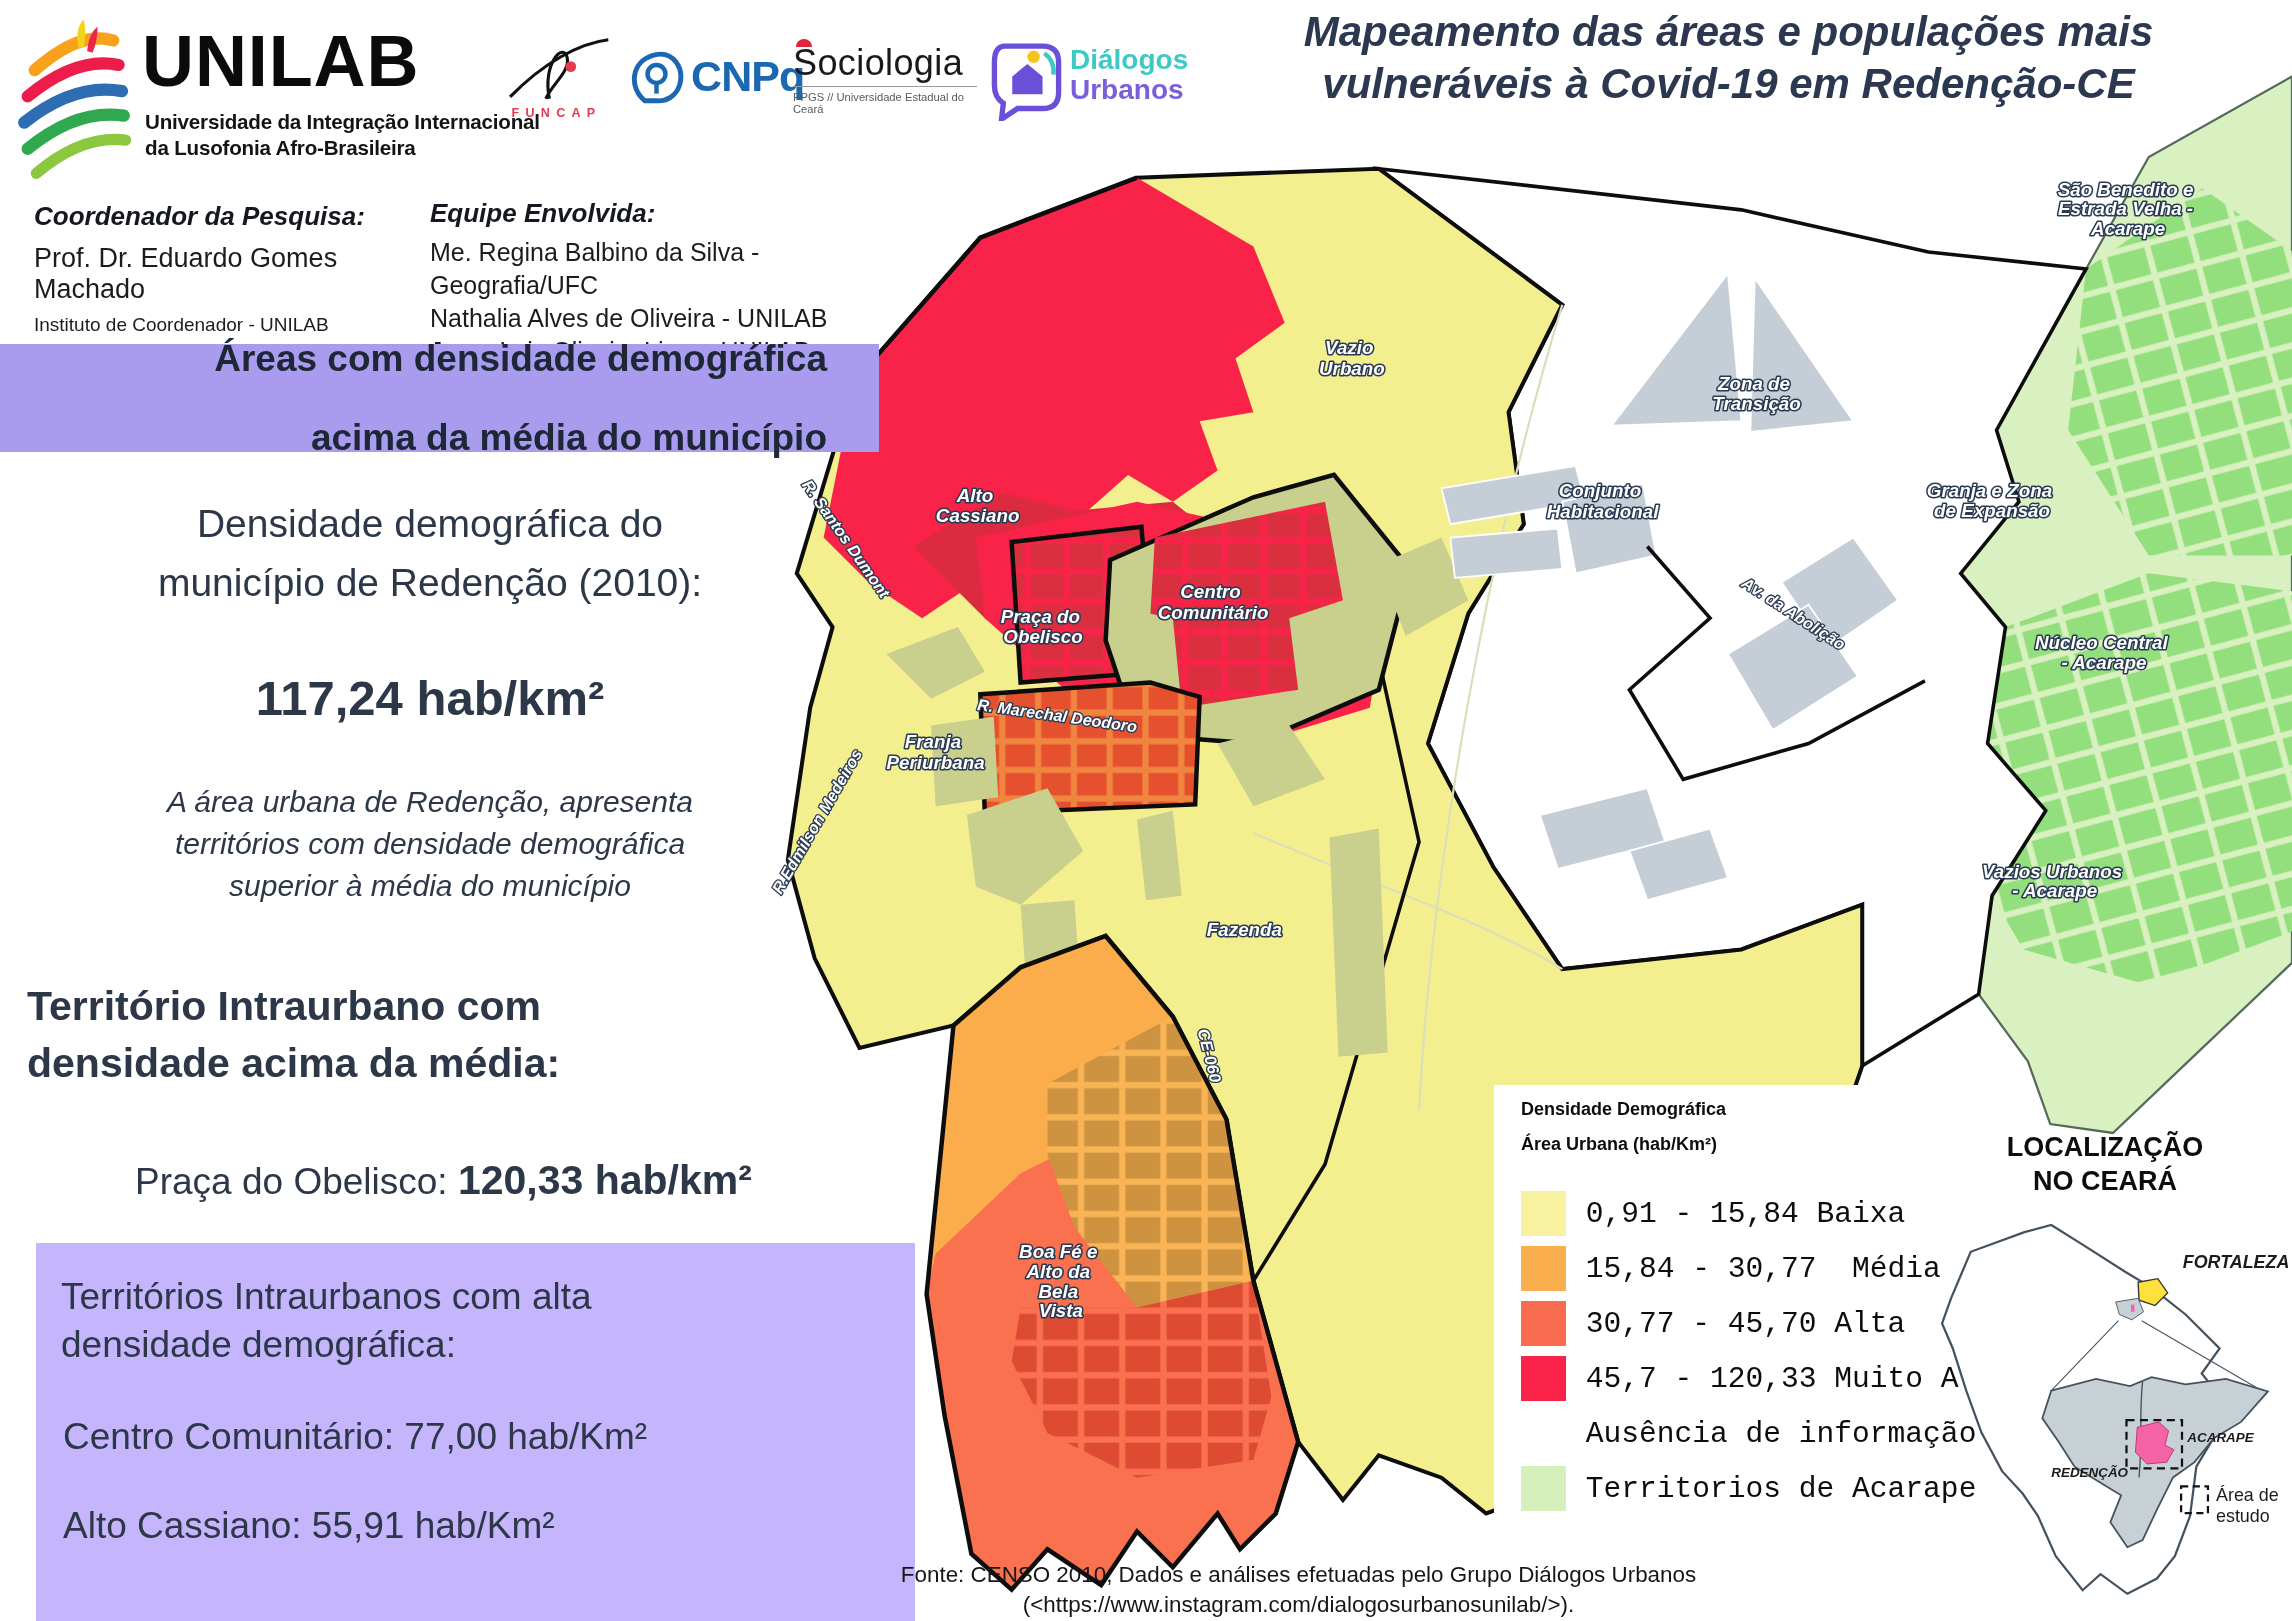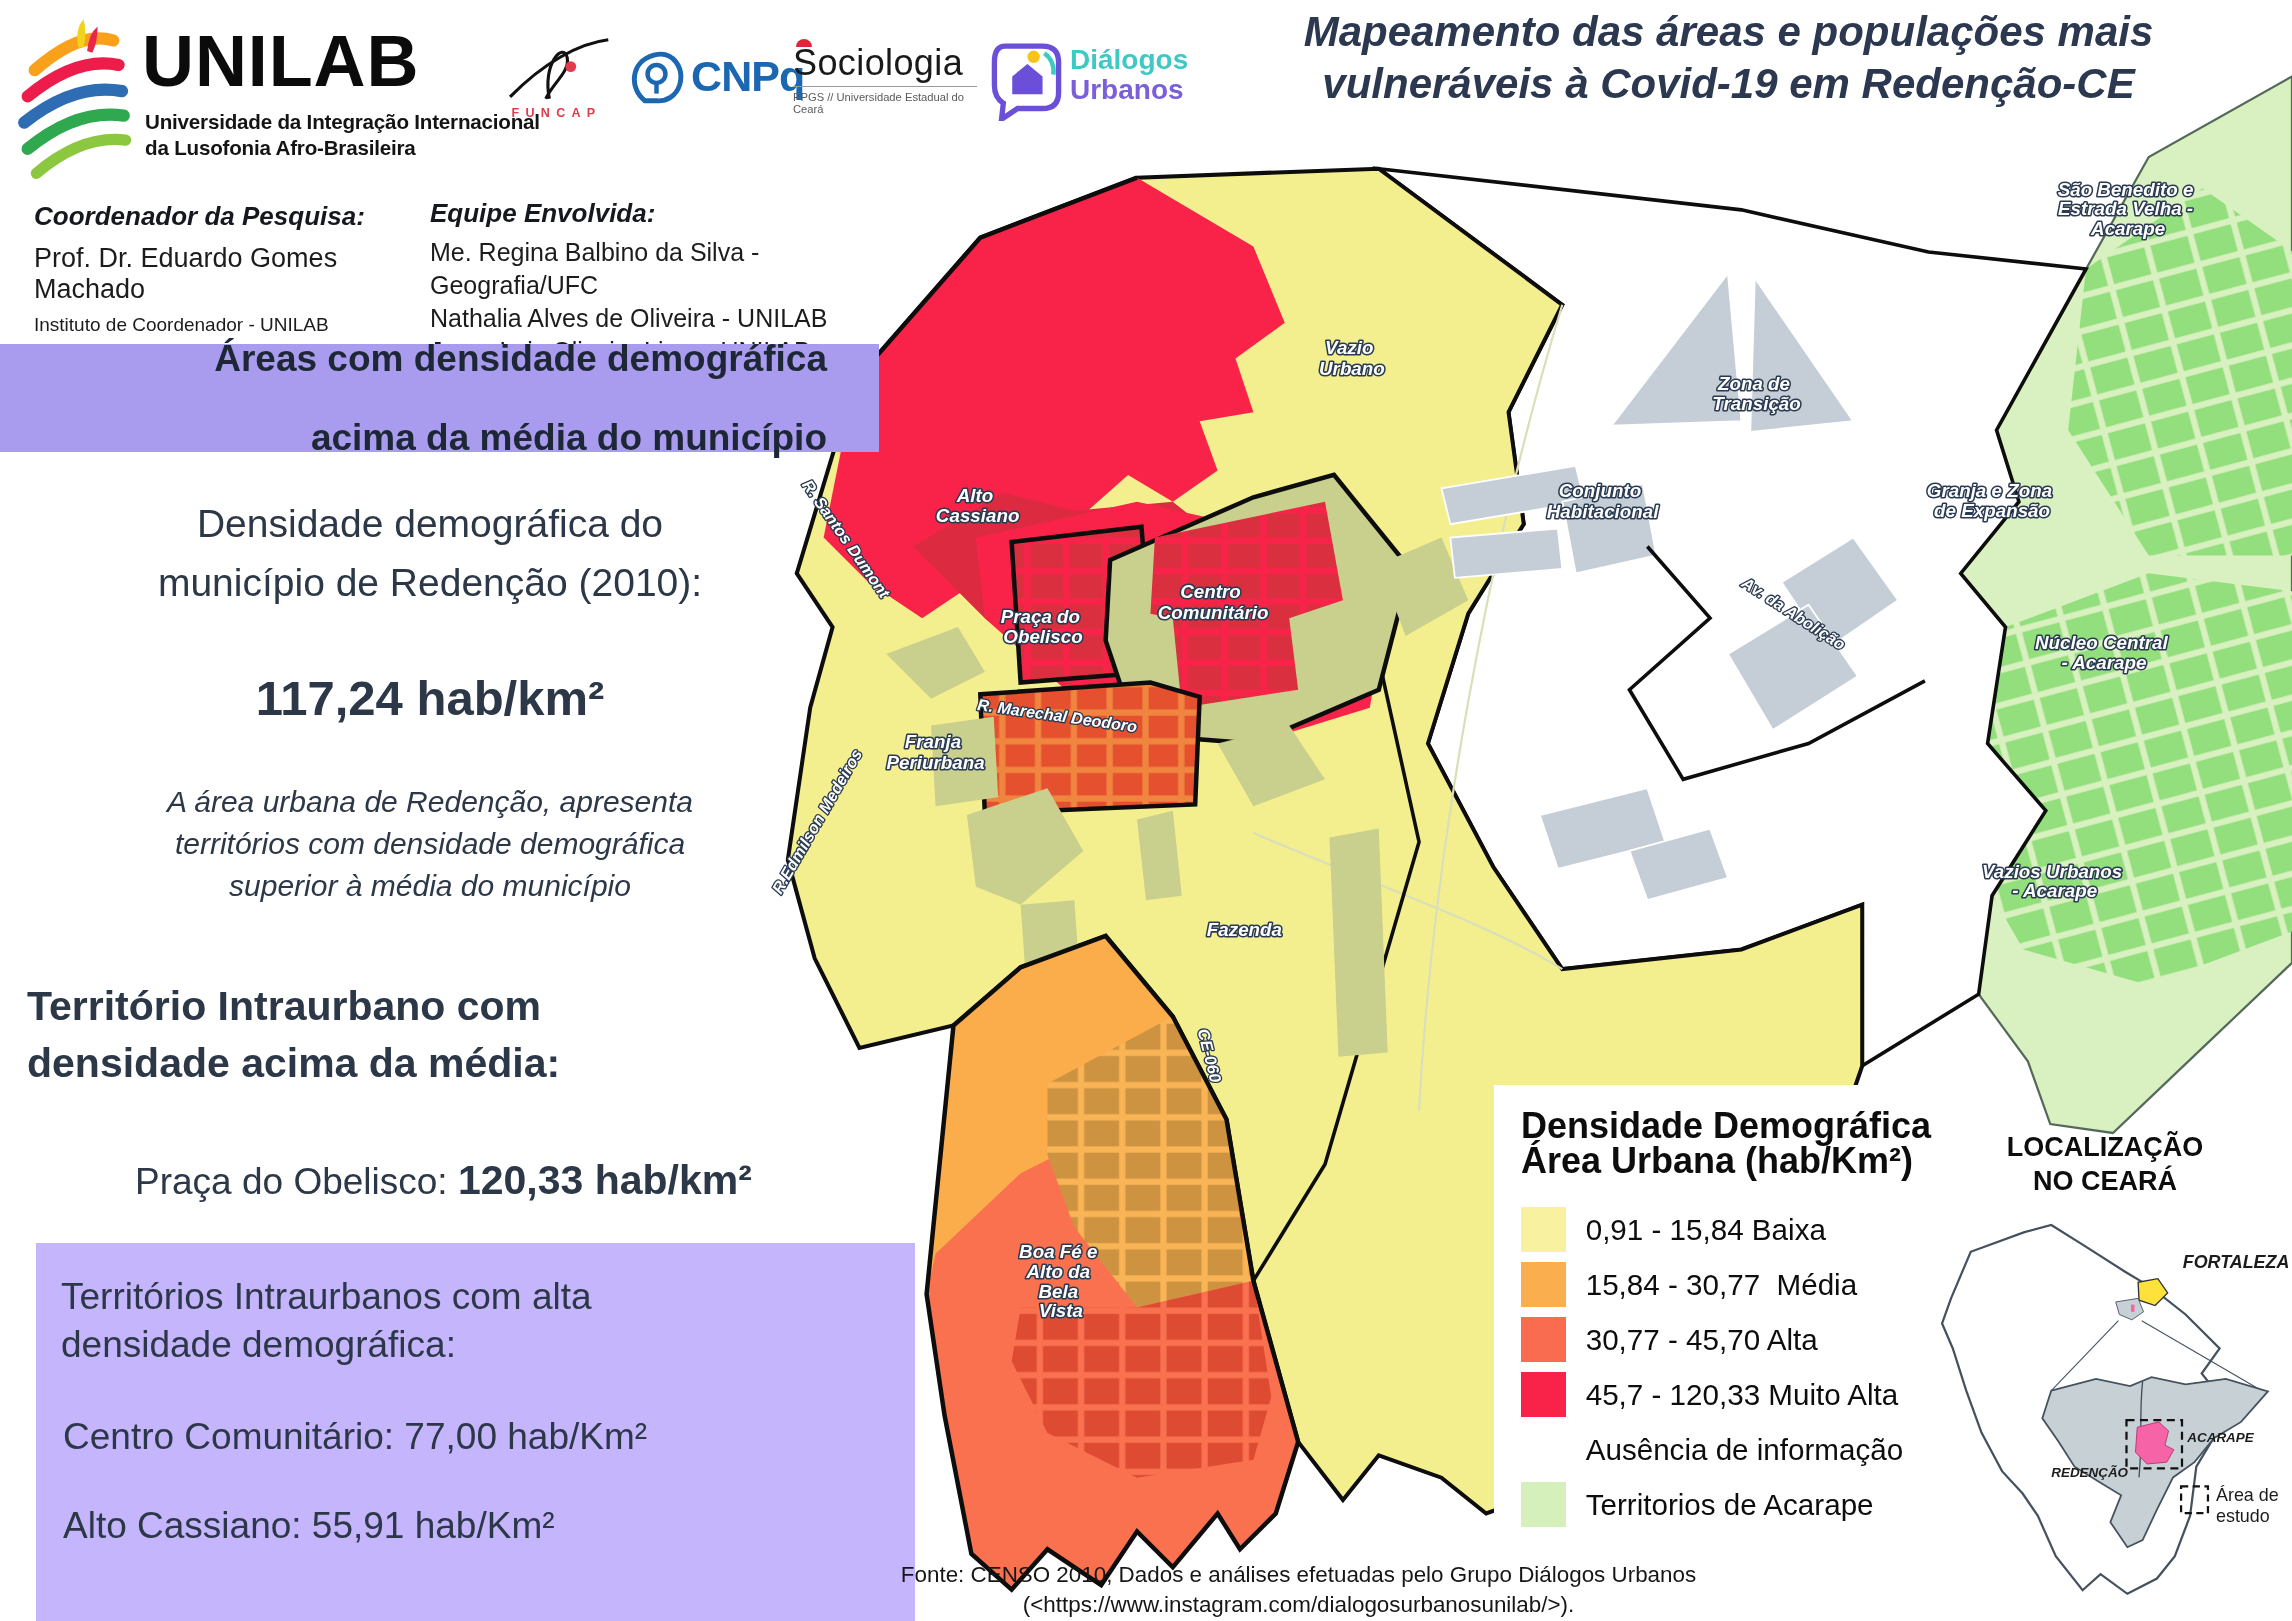--- a/index.html
+++ b/index.html
@@ -56,21 +56,21 @@
 
   
   #mapsvg{left:752px;top:54px;z-index:5;}
   .rlbl{font-family:"Liberation Sans",sans-serif;font-style:italic;font-weight:700;font-size:21px;
     fill:#ffffff;stroke:#2A3A52;stroke-width:3.5px;paint-order:stroke;stroke-linejoin:round;text-anchor:middle;}
   .slbl{font-family:"Liberation Sans",sans-serif;font-style:italic;font-weight:700;font-size:18px;
     fill:#ffffff;stroke:#2A3A52;stroke-width:3px;paint-order:stroke;stroke-linejoin:round;text-anchor:middle;}
 
   
   #legend{left:1494px;top:1085px;width:462px;height:482px;background:#ffffff;z-index:25;}
-  #legend-title{margin:23px 0 0 27px;font-size:36px;font-weight:800;color:#0d0d0d;line-height:35px;}
+  #legend-title{margin:7px 0 0 27px;font-size:18px;font-weight:800;color:#0d0d0d;line-height:35px;}
   .leg-row{display:flex;align-items:center;margin:8px 0 0 27px;height:47px;}
   .leg-swatch{width:45px;height:45px;flex:0 0 45px;margin-right:19.7px;}
   .leg-label{font-size:29.6px;color:#0d0d0d;white-space:pre;}
 
   
   #inset{left:1917px;top:1130px;width:376px;height:491px;z-index:25;}
   #inset-title{text-align:center;font-size:27px;font-weight:800;color:#0d0d0d;line-height:34px;}
   .ins-lbl{font-family:"Liberation Sans",sans-serif;font-style:italic;font-weight:700;fill:#1c1c1c;}
 
   
@@ -337,21 +337,21 @@
   <text class="slbl" transform="translate(340,745) rotate(8)">R. Marechal Deodoro</text>
   <text class="slbl" transform="translate(1160,630) rotate(33)">Av. da Abolição</text>
   <text class="slbl" transform="translate(505,1120) rotate(76)">CE-060</text>
 </svg>
 
 <div class="abs" id="legend">
   <div id="legend-title">
     <div>Densidade Demográfica</div>
     <div>Área Urbana (hab/Km²)</div>
   </div>
-  <div style="margin-top:28px;">
+  <div style="margin-top:28px;font-family:Liberation Mono, monospace;">
     <div class="leg-row">
       <div class="leg-swatch" style="background: rgb(248, 241, 160);"></div>
       <div class="leg-label">0,91 - 15,84 Baixa</div>
     </div>
     <div class="leg-row">
       <div class="leg-swatch" style="background: rgb(251, 174, 77);"></div>
       <div class="leg-label">15,84 - 30,77  Média</div>
     </div>
     <div class="leg-row">
       <div class="leg-swatch" style="background: rgb(249, 108, 79);"></div>

